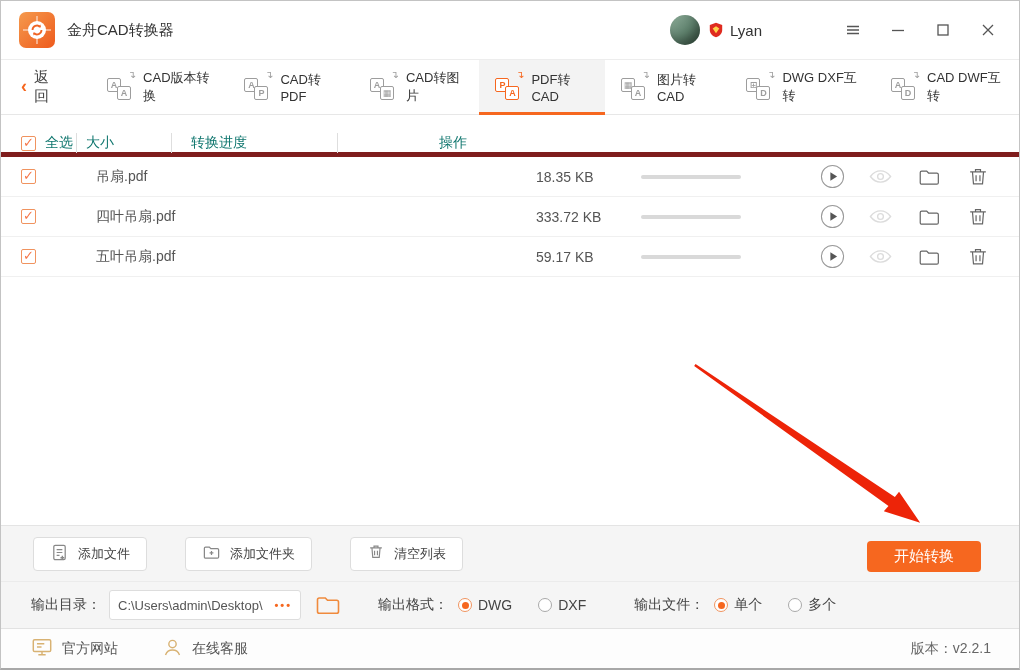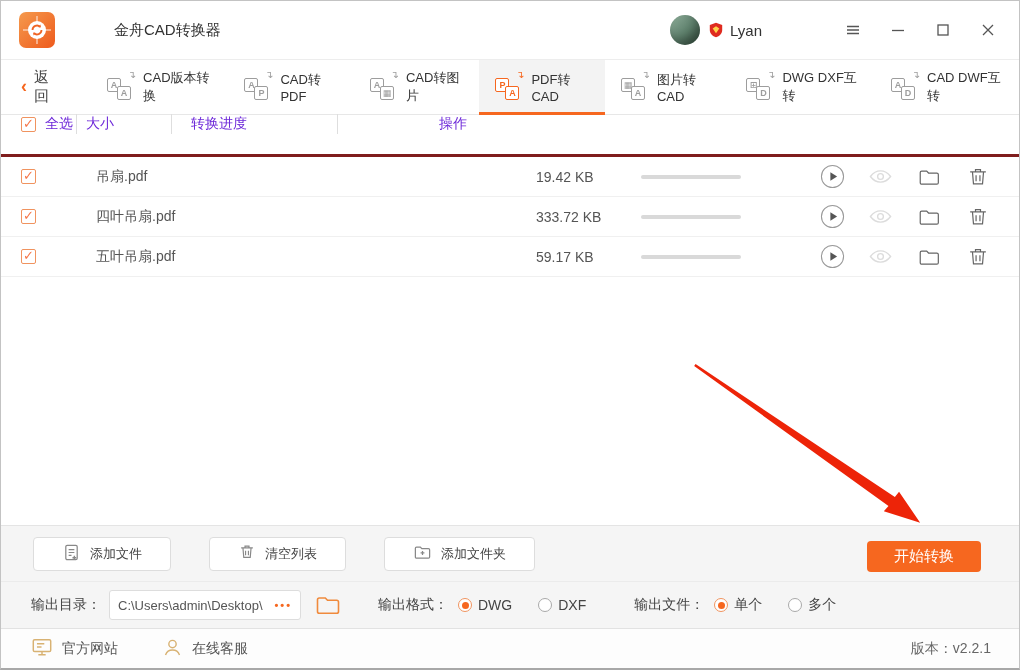--- a/index.html
+++ b/index.html
@@ -3,21 +3,21 @@
 <meta charset="utf-8">
 <style>
   * { margin:0; padding:0; box-sizing:border-box; }
   html,body { width:1020px; height:670px; background:#fff; font-family:"Liberation Sans","DejaVu Sans",sans-serif; }
   .window { position:relative; width:1020px; height:670px; border:1px solid #c3c3c3; border-bottom:2px solid #a8a8a8; background:#fff; display:flex; flex-direction:column; overflow:hidden; }
 
   
   .titlebar { height:59px; flex:0 0 auto; display:flex; align-items:center; justify-content:space-between; padding:0 22px 0 18px; border-bottom:1px solid #ededed; }
   .tb-left { display:flex; align-items:center; gap:12px; }
   .logo { width:36px; height:36px; }
-  .app-title { font-size:15px; color:#333;margin-left:47px; }
+  .app-title { font-size:15px; color:#333; }
   .tb-right { display:flex; align-items:center; }
   .avatar { width:30px; height:30px; border-radius:50%; background:linear-gradient(135deg,#8fae9b 0%,#5d7f6b 55%,#36503f 100%); box-shadow:inset -4px -6px 8px rgba(0,0,0,.25); }
   .vip { margin-left:8px; display:flex; }
   .username { margin-left:6px; font-size:15px; color:#333; }
   .winbtns { display:flex; align-items:center; gap:27px; margin-left:82px; }
   .winbtn { display:flex; align-items:center; justify-content:center; width:18px; height:18px; cursor:pointer; }
 
   
   .tabbar { height:55px; flex:0 0 auto; display:flex; align-items:stretch; border-bottom:1px solid #e7e7e7; }
   .back-btn { display:flex; align-items:center; gap:7px; padding:0 20px 0 20px; font-size:15px; color:#444; cursor:pointer; }
@@ -28,41 +28,41 @@
   .tab.active::after { content:""; position:absolute; left:0; right:0; bottom:-1px; height:3px; background:#f6671f; }
   .dicon { position:relative; width:27px; height:25px; flex:0 0 auto; }
   .dicon .bk,.dicon .fr { position:absolute; width:14px; height:14px; border:1.4px solid #9d9d9d; border-radius:2px; display:flex; align-items:center; justify-content:center; font-size:9px; font-weight:bold; color:#9d9d9d; background:#fff; }
   .dicon .bk { left:0; top:3px; }
   .dicon .fr { right:3px; bottom:0; }
   .dicon .ar { position:absolute; right:-2px; top:-5px; font-size:10px; color:#9d9d9d; line-height:1; }
   .tab.active .bk,.tab.active .fr { border-color:#f6671f; color:#f6671f; }
   .tab.active .ar { color:#f6671f; }
 
   
-  .thead { height:42px; display:flex; align-items:flex-start; border-bottom:3px solid #7f1d1d; color:#6d28d9; font-size:14px; }
+  .thead { height:42px; display:flex; align-items:flex-end; border-bottom:5px solid #7f1d1d; color:#0f766e; font-size:14px; }
   .trow  { height:40px; display:flex; align-items:center; border-bottom:1px solid #f0f0f0; color:#555; font-size:14px; }
   .c1 { width:75px; display:flex; align-items:center; gap:9px; padding-left:20px; flex:0 0 auto; }
   .c2 { flex:1 1 auto; padding-left:20px; }
   .c3 { width:95px; padding-left:10px; position:relative; flex:0 0 auto; }
   .c4 { width:166px; padding-left:20px; position:relative; flex:0 0 auto; }
   .c5 { width:232px; position:relative; display:flex; align-items:center; justify-content:space-between; padding:0 28px 0 32px; flex:0 0 auto; }
   .thead .c5 { justify-content:center; padding:0; }
   .thead .c3::before,.thead .c4::before,.thead .c5::before { content:""; position:absolute; left:0; top:50%; transform:translateY(-50%); width:1px; height:20px; background:#dedede; }
   .checkbox { width:15px; height:15px; border:1px solid #f0935f; border-radius:2px; background:#fff; position:relative; flex:0 0 auto; cursor:pointer; }
   .checkbox.checked::after { content:"✓"; position:absolute; left:1px; top:-2px; font-size:13px; font-weight:bold; color:#f6774a; }
   .pbar { width:100px; height:4px; background:#d9d9d9; border-radius:2px; }
   .aicon { width:26px; height:26px; display:flex; align-items:center; justify-content:center; cursor:pointer; }
 
   
   .fill { flex:1 1 auto; background:#fff; }
 
   
   .panel { flex:0 0 auto; background:#f5f5f5; border-top:1px solid #e4e4e4; }
   .toolrow { height:55px; display:flex; align-items:center; gap:38px; padding:0 30px 0 32px; position:relative; }
-  .btn { display:flex; align-items:center; gap:9px; background:#fff; border:1px solid #ddd; border-radius:4px; height:34px; padding:0 28px; font-size:13px; color:#444; cursor:pointer; }
+  .btn { display:flex; align-items:center; gap:9px; background:#fff; border:1px solid #ddd; border-radius:4px; height:34px; padding:0 16px; font-size:13px; color:#444; cursor:pointer; }
   .start-btn { position:absolute; right:38px; top:50%; transform:translateY(-42%); background:#f6671f; color:#fff; font-size:15px; height:31px; padding:0 27px; border-radius:4px; border:none; display:flex; align-items:center; cursor:pointer; }
   .setrow { height:47px; display:flex; align-items:center; padding-left:30px; font-size:14px; color:#444; border-top:1px solid #ebebeb; }
   .dirbox { width:192px; height:30px; background:#fff; border:1px solid #ddd; border-radius:3px; display:flex; align-items:center; padding:0 8px; margin-left:8px; font-size:13px; color:#555; cursor:text; }
   .dirbox .path { flex:1; overflow:hidden; white-space:nowrap; }
   .dots { color:#f6671f; font-weight:bold; letter-spacing:2px; font-size:11px; cursor:pointer; }
   .folder-btn { margin-left:13px; display:flex; cursor:pointer; }
   .lbl { color:#444; }
   .grp { display:flex; align-items:flex-end; margin-left:10px; gap:26px; }
   .radio-item { display:flex; align-items:center; cursor:pointer; }
   .radio { width:14px; height:14px; border-radius:50%; border:1px solid #a9a9a9; background:#fff; position:relative; margin-right:6px; flex:0 0 auto; }
@@ -212,21 +212,21 @@
       <div class="c3">大小</div>
       <div class="c4">转换进度</div>
       <div class="c5">操作</div>
     </div>
 
     <div class="trow">
       <div class="c1">
           <span class="checkbox checked"></span>
         </div>
       <div class="c2">吊扇.pdf</div>
-      <div class="c3">19.42 KB</div>
+      <div class="c3">18.35 KB</div>
       <div class="c4">
           <div class="pbar"></div>
         </div>
       <div class="c5">
         <span class="aicon">
             <svg viewBox="0 0 26 26" width="25" height="25">
               <circle cx="13" cy="13" r="11.5" fill="none" stroke="#9a9a9a" stroke-width="1.1"></circle>
               <path d="M10.8 8.6l7 4.4-7 4.4z" fill="#555"></path>
             </svg>
           </span>
@@ -326,31 +326,31 @@
     <div class="toolrow">
       <button class="btn">
         <span><svg viewBox="0 0 20 20" width="19" height="19" fill="none" stroke="#888" stroke-width="1.3">
               <rect x="4" y="2.5" width="12" height="15" rx="1.5"></rect>
               <path d="M7 7h6M7 10h6M7 13h3"></path>
               <path d="M13 13.5v4M11 15.5h4" stroke-width="1.5"></path>
             </svg></span>
         <span>添加文件</span>
       </button>
       <button class="btn">
-        <span><svg viewBox="0 0 20 20" width="18" height="18" fill="none" stroke="#888" stroke-width="1.3">
-              <path d="M3.5 5.5h13M7.8 5.5V3.5h4.4v2M5.5 5.5l.9 10.5h7.2l.9-10.5M8.4 8.5v5M11.6 8.5v5"></path>
-            </svg></span>
-        <span>清空列表</span>
-      </button>
-      <button class="btn">
         <span><svg viewBox="0 0 20 20" width="19" height="19" fill="none" stroke="#888" stroke-width="1.3">
               <path d="M2.5 5.5c0-.7.5-1.2 1.2-1.2h4l1.6 1.7h7c.7 0 1.2.5 1.2 1.2v7.6c0 .7-.5 1.2-1.2 1.2H3.7c-.7 0-1.2-.5-1.2-1.2z"></path>
               <path d="M10 8.5v4M8 10.5h4"></path>
             </svg></span>
         <span>添加文件夹</span>
+      </button>
+      <button class="btn">
+        <span><svg viewBox="0 0 20 20" width="18" height="18" fill="none" stroke="#888" stroke-width="1.3">
+              <path d="M3.5 5.5h13M7.8 5.5V3.5h4.4v2M5.5 5.5l.9 10.5h7.2l.9-10.5M8.4 8.5v5M11.6 8.5v5"></path>
+            </svg></span>
+        <span>清空列表</span>
       </button>
       <button class="start-btn">开始转换</button>
     </div>
 
     <div class="setrow">
       <span class="lbl">输出目录：</span>
       <div class="dirbox">
         <span class="path">C:\Users\admin\Desktop\</span>
         <span class="dots">•••</span>
       </div>

